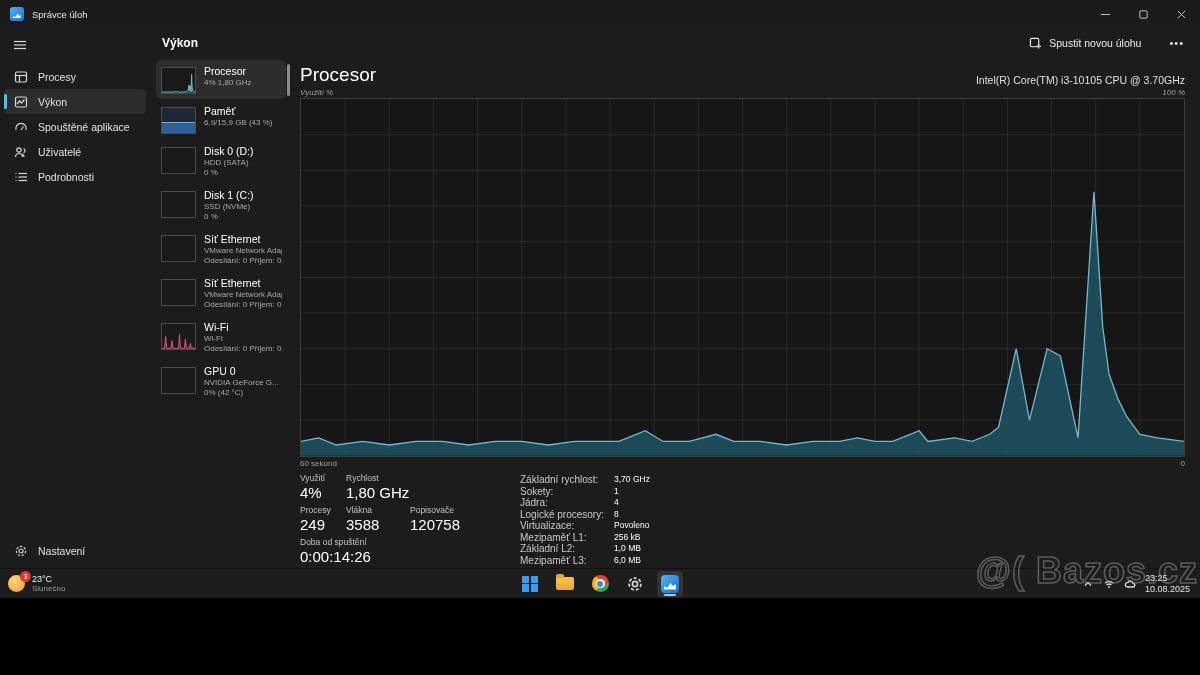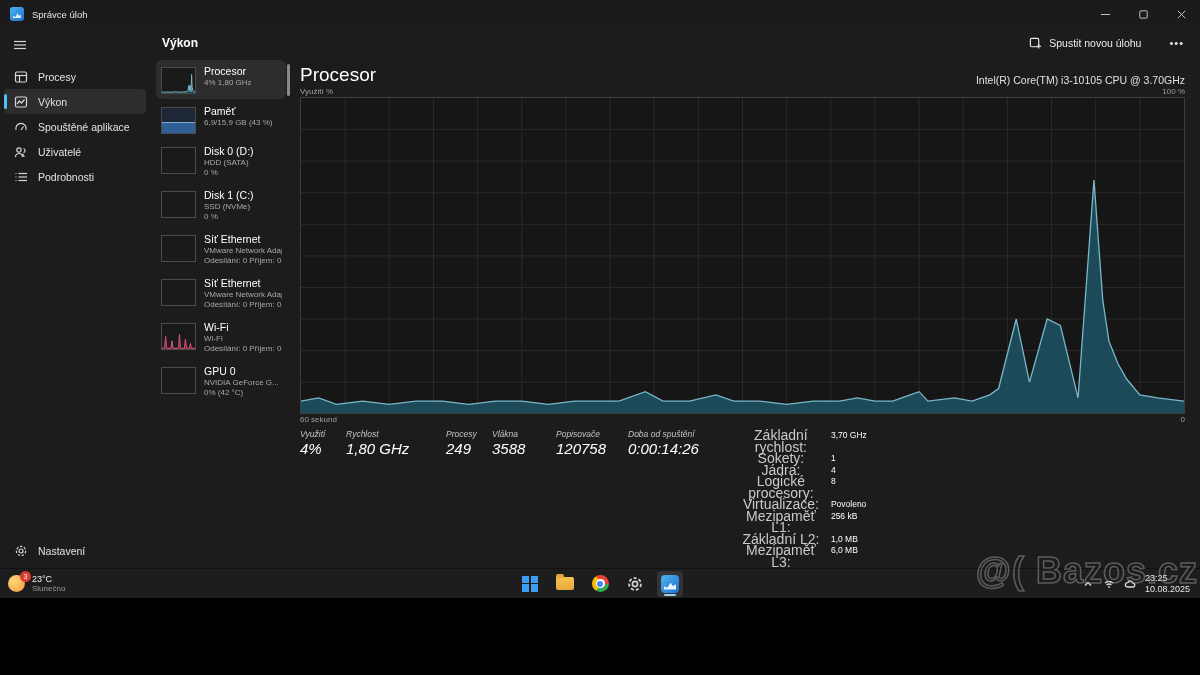--- a/index.html
+++ b/index.html
@@ -54,35 +54,35 @@
   .pc-text { min-width:0; }
   .pc-title { font-size:10.5px; color:#fff; line-height:13px; }
   .pc-line { font-size:8px; color:#a8a8a8; line-height:10px; white-space:nowrap; overflow:hidden; }
   .scroll-thumb { position:absolute; right:0px; top:6px; width:3px; height:32px; background:#8a8a8a; border-radius:2px; }
 
   
   .main { flex:1; padding:0 15px 0 10px; display:flex; flex-direction:column; min-width:0; }
   .main-title-row { margin-top:6px; height:26px; display:flex; align-items:flex-end; justify-content:space-between; }
   .main-title { font-size:19px; font-weight:400; color:#fff; }
   .cpu-name { font-size:10.5px; color:#e0e0e0; }
-  .axis-row { height:14px; display:flex; justify-content:space-between; align-items:center; }
+  .axis-row { height:14px; display:flex; justify-content:space-between; align-items:center;font-style:italic; }
   .axis-label { font-size:8px; color:#9f9f9f; }
   .chart-wrap { height:418px; border:1px solid #3d3d3d; background:#161616; position:relative; }
   .chart-wrap svg { position:absolute; inset:0; width:100%; height:100%; }
   .axis-row-bottom { height:14px; display:flex; justify-content:space-between; align-items:center; }
 
   
   .stats { display:flex; gap:38px; margin-top:3px; }
-  .stats-left { display:flex; flex-direction:row;font-style:italic; }
+  .stats-left { display:flex; flex-direction:column; }
   .sl-row { display:flex; margin-bottom:3px; }
   .sl-col1 { width:46px; } .sl-col2 { width:64px; } .sl-col3 { width:72px; }
   .s-label { font-size:8.5px; color:#c3c3c3; line-height:12px; }
   .s-value { font-size:15px; color:#fff; line-height:17px; }
   .stats-right { display:grid; grid-template-columns:88px auto; column-gap:6px; row-gap:0px; align-content:start; margin-top:2px; }
-  .sr-label { font-size:14px; color:#c9c9c9; line-height:11.5px;text-align:center; }
+  .sr-label { font-size:10px; color:#c9c9c9; line-height:11.5px; }
   .sr-value { font-size:8.5px; color:#fff; line-height:11.5px; }
 
   
   .taskbar { position:absolute; left:0; right:0; bottom:0; height:30px; background:#1d1d1d; border-top:1px solid #111; display:flex; align-items:center; }
   .weather { display:flex; align-items:center; gap:7px; margin-left:8px; }
   .sun { width:17px; height:17px; border-radius:50%; background:radial-gradient(circle at 35% 35%, #ffd97a, #f2953c); position:relative; }
   .badge { position:absolute; top:-4px; right:-6px; width:11px; height:11px; border-radius:50%; background:#d83b2f; color:#fff; font-size:7px; display:flex; align-items:center; justify-content:center; }
   .wt-temp { font-size:9px; color:#eee; line-height:10px; }
   .wt-cond { font-size:8px; color:#9a9a9a; line-height:10px; }
   .tb-center { position:absolute; left:50%; transform:translateX(-50%); display:flex; align-items:center; gap:9px; height:100%; }

